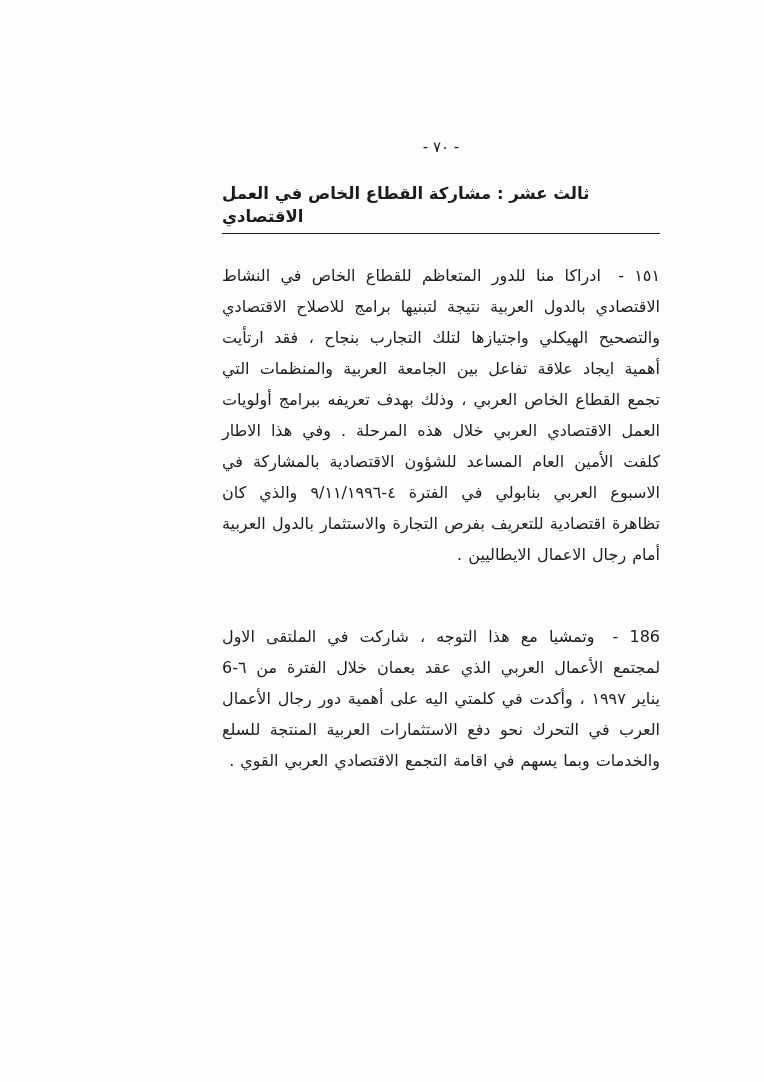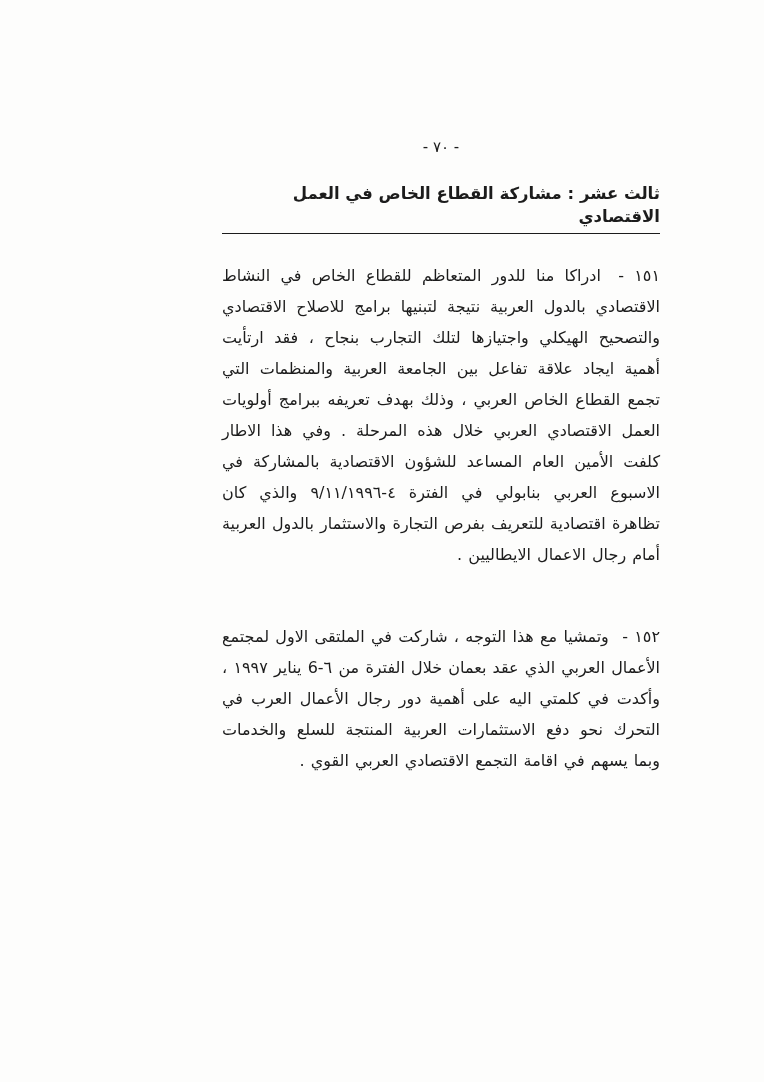--- a/index.html
+++ b/index.html
@@ -26,21 +26,21 @@
     .page-number {
       text-align: center;
       font-size: 15px;
       letter-spacing: 3px;
       margin: 0 0 26px 0;
       white-space: nowrap;
     }
     .heading {
       font-size: 16.5px;
       font-weight: bold;
-      text-align: right;
+      text-align: left;
       margin: 0 0 26px 0;
       padding-bottom: 5px;
       display: inline-block;
       border-bottom: 1.5px solid #1c1c1c;
       line-height: 1.4;
     }
     .heading-row {
       text-align: right;
     }
     .para {
@@ -67,19 +67,19 @@
     <div class="heading-row">
       <h1 class="heading">ثالث عشر : مشاركة القطاع الخاص في العمل الاقتصادي</h1>
     </div>
 
     <p class="para">
       <span class="marker">١٥١ -</span>
       <span>ادراكا منا للدور المتعاظم للقطاع الخاص في النشاط الاقتصادي بالدول العربية نتيجة لتبنيها برامج للاصلاح الاقتصادي والتصحيح الهيكلي واجتيازها لتلك التجارب بنجاح ، فقد ارتأيت أهمية ايجاد علاقة تفاعل بين الجامعة العربية والمنظمات التي تجمع القطاع الخاص العربي ، وذلك بهدف تعريفه ببرامج أولويات العمل الاقتصادي العربي خلال هذه المرحلة . وفي هذا الاطار كلفت الأمين العام المساعد للشؤون الاقتصادية بالمشاركة في الاسبوع العربي بنابولي في الفترة ٤-٩/١١/١٩٩٦ والذي كان تظاهرة اقتصادية للتعريف بفرص التجارة والاستثمار بالدول العربية أمام رجال الاعمال الايطاليين .</span>
     </p>
 
     <p class="para">
-      <span class="marker">١٥٢ -</span>
+      <span class="marker">186 -</span>
       <span>وتمشيا مع هذا التوجه ، شاركت في الملتقى الاول لمجتمع الأعمال العربي الذي عقد بعمان خلال الفترة من ٦-6 يناير ١٩٩٧ ، وأكدت في كلمتي اليه على أهمية دور رجال الأعمال العرب في التحرك نحو دفع الاستثمارات العربية المنتجة للسلع والخدمات وبما يسهم في اقامة التجمع الاقتصادي العربي القوي .</span>
     </p>
 
 
   </div>
 </div>
 
 </body></html>

